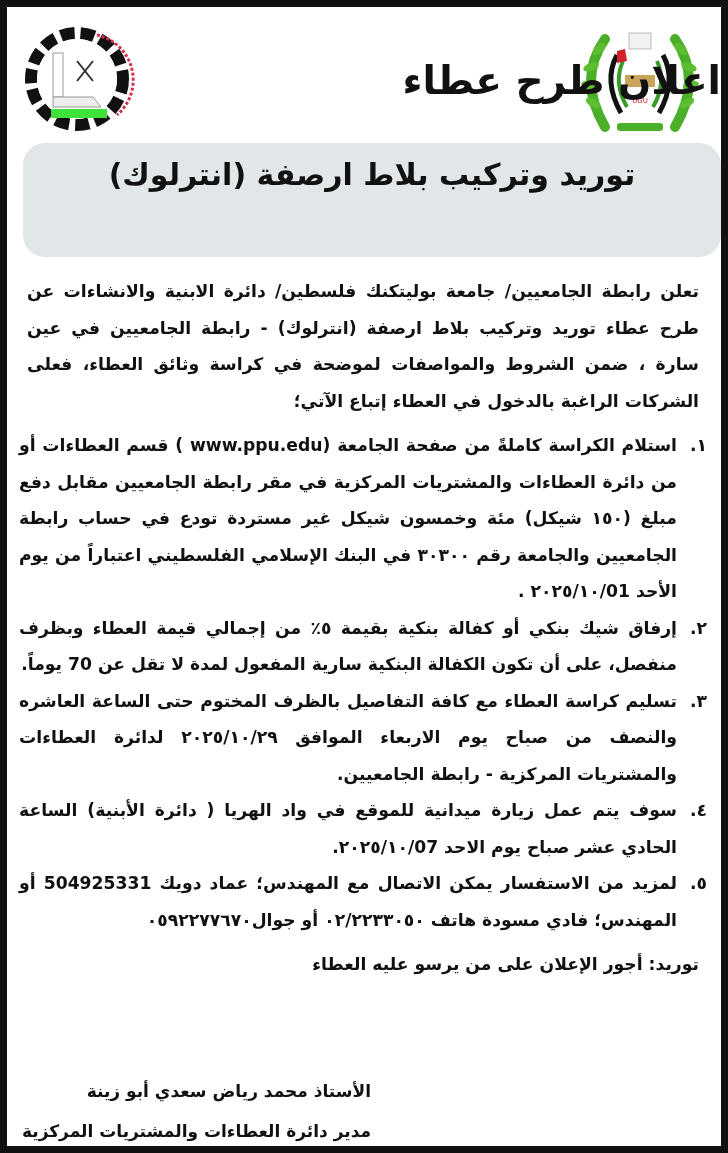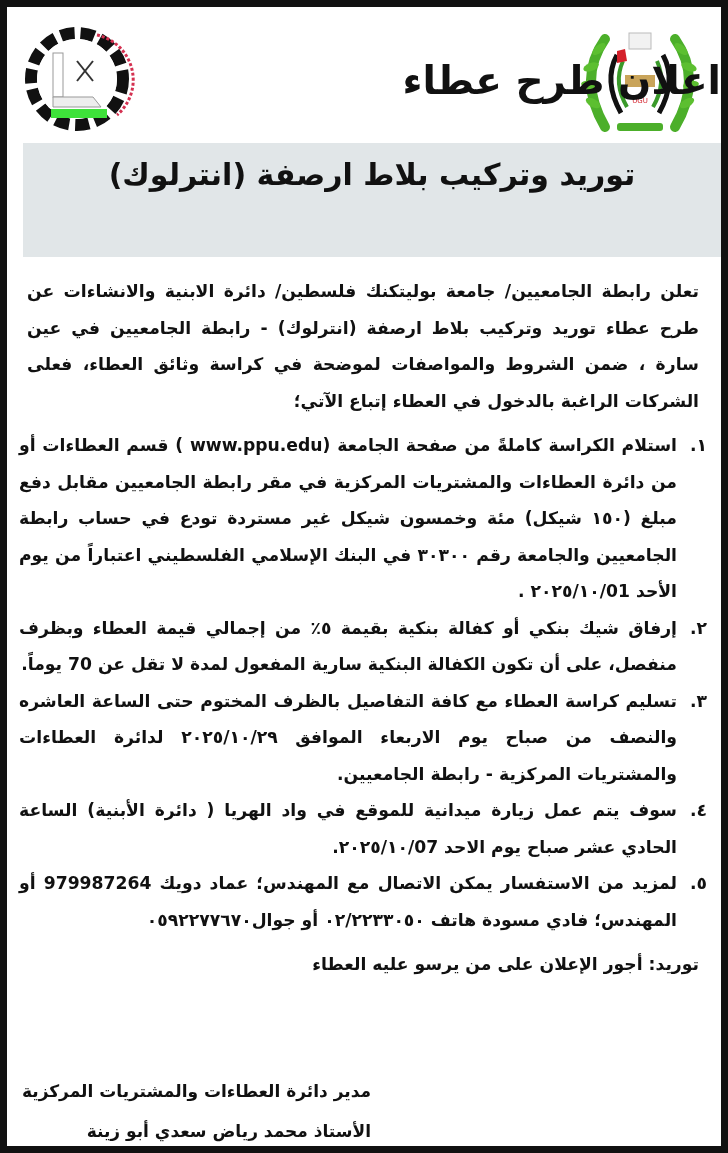--- a/index.html
+++ b/index.html
@@ -13,20 +13,21 @@
   .header { position: absolute; top: 0; left: 0; right: 0; height: 136px; }
   .logo-right { position: absolute; right: 6px; top: 12px; width: 150px; height: 122px; }
   .logo-left { position: absolute; left: 6px; top: 10px; width: 132px; height: 122px; }
   .main-title {
     position: absolute; top: 46px; left: 0; right: 0; text-align: right;
     font-size: 39px; font-weight: bold; letter-spacing: 0; line-height: 56px;
   }
   .band {
     position: absolute; left: 16px; right: 0; top: 136px; height: 114px;
     background: #e1e6e8;
+    border-radius: 22px;
   }
   .subtitle {
     position: absolute; top: 12px; left: 0; right: 0; text-align: center;
     font-size: 30px; font-weight: bold; line-height: 40px;
   }
   .ref {
     position: absolute; top: 60px; left: 0; right: 0; text-align: center;
     font-size: 30px; font-weight: bold; line-height: 40px;
   }
   .body {
@@ -116,24 +117,24 @@
     <div class="item">
       <span class="num">٣.</span>
       <span class="txt">تسليم كراسة العطاء مع كافة التفاصيل بالظرف المختوم حتى الساعة العاشره والنصف من صباح يوم الاربعاء الموافق ٢٠٢٥/١٠/٢٩ لدائرة العطاءات والمشتريات المركزية - رابطة الجامعيين.</span>
     </div>
     <div class="item">
       <span class="num">٤.</span>
       <span class="txt">سوف يتم عمل زيارة ميدانية للموقع في واد الهريا ( دائرة الأبنية) الساعة الحادي عشر صباح يوم الاحد ٢٠٢٥/١٠/07.</span>
     </div>
     <div class="item">
       <span class="num">٥.</span>
-      <span class="txt">لمزيد من الاستفسار يمكن الاتصال مع المهندس؛ عماد دويك 979987264 أو المهندس؛ فادي مسودة هاتف ٠٢/٢٢٣٣٠٥٠ أو جوال٠٥٩٢٢٧٧٦٧٠</span>
+      <span class="txt">لمزيد من الاستفسار يمكن الاتصال مع المهندس؛ عماد دويك 504925331 أو المهندس؛ فادي مسودة هاتف ٠٢/٢٢٣٣٠٥٠ أو جوال٠٥٩٢٢٧٧٦٧٠</span>
     </div>
     <p class="note">توريد: أجور الإعلان على من يرسو عليه العطاء</p>
   </div>
 
   <div class="signature">
+    <div>الأستاذ محمد رياض سعدي أبو زينة</div>
     <div>مدير دائرة العطاءات والمشتريات المركزية</div>
-    <div>الأستاذ محمد رياض سعدي أبو زينة</div>
   </div>
 
   <div class="code">ع١٠/١٩ (٩)</div>
 </div>
 
 </body></html>

